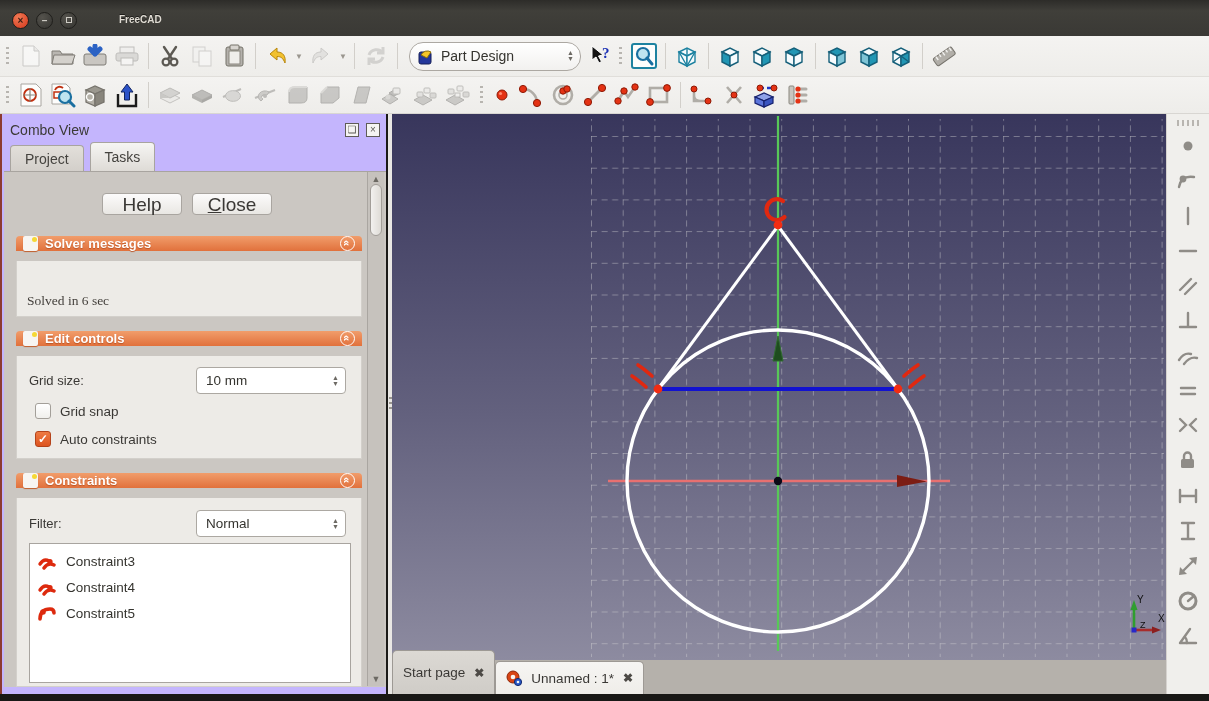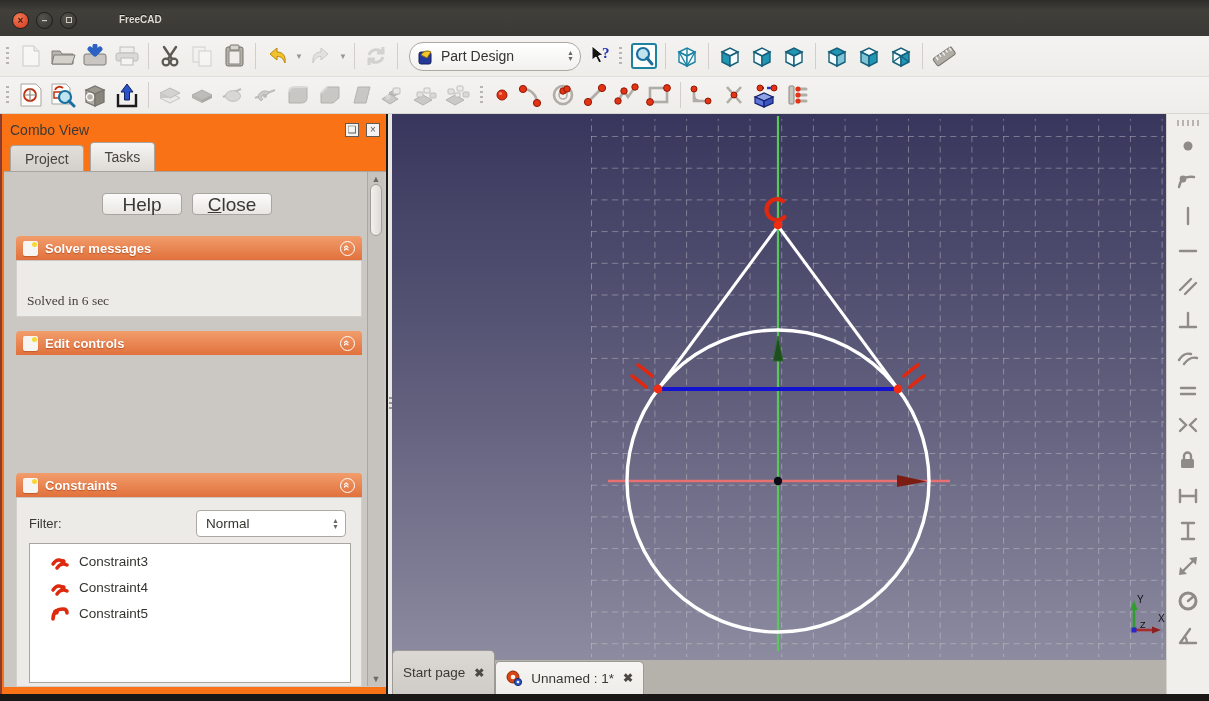--- a/index.html
+++ b/index.html
@@ -27,35 +27,35 @@
   .tbtn { width:32px; height:30px; display:flex; align-items:center; justify-content:center; border-radius:3px; }
   .tbtn.small { width:26px; }
   .tbtn.disabled { opacity:.5; filter:grayscale(.6); }
   .caret { width:12px; font-size:8px; color:#9a968f; display:flex; align-items:center; justify-content:center; }
   .wb-combo { height:29px; min-width:172px; background:linear-gradient(#ffffff,#f2f1ef); border:1px solid #aca8a2;
     border-radius:14px; display:flex; align-items:center; padding:0 6px 0 8px; margin:0 6px; }
   .wb-combo .lbl { flex:1; margin-left:6px; font-size:14px; color:#35342f; }
   .spincol { display:flex; flex-direction:column; align-items:center; line-height:6px; font-size:7px; color:#6c6963; }
 
   
-  .left-panel { position:absolute; left:0; top:114px; width:386px; height:580px; background:#f97316; border-left:2px solid #8c3b31; }
+  .left-panel { position:absolute; left:0; top:114px; width:386px; height:580px; background:#c4b5fd; border-left:2px solid #8c3b31; }
   .cv-header { position:absolute; left:2px; right:0; top:4px; height:24px; display:flex; align-items:center; padding:0 6px; font-size:14px; color:#3b3a36; }
   .cv-header .spacer { flex:1; }
   .hdr-ico { width:14px; height:14px; border:1px solid #5f5c57; color:#5f5c57; font-size:10px; line-height:12px; text-align:center; margin-left:7px; background:#f5f4f2; }
   .cv-tabs { position:absolute; left:2px; top:29px; height:28px; display:flex; align-items:flex-end; }
   .cv-tab { height:26px; padding:0 14px; display:flex; align-items:center; font-size:14px;
     border:1px solid #a8a49f; border-bottom:none; border-radius:4px 4px 0 0; margin-left:6px; background:linear-gradient(#e2dfda,#d3cfca); color:#45433f; }
   .cv-tab.active { background:#cbc7c2; height:29px; position:relative; z-index:3; background:linear-gradient(#f6f5f3,#dedbd6); }
   .cv-body { position:absolute; left:2px; right:0; top:57px; bottom:7px; background:#cbc7c2; border-top:1px solid #a8a49f; }
   .btnrow { position:absolute; top:21px; left:0; width:366px; display:flex; justify-content:center; gap:10px; }
   .pbtn { min-width:80px; height:22px; background:linear-gradient(#fcfbfb,#e9e7e3); border:1px solid #a9a5a0; border-radius:4px;
     font-size:19px; color:#3a3835; display:flex; justify-content:center; padding:0 14px; }
   .pbtn .fl::first-letter { text-decoration:underline; }
 
-  .section-hd { position:absolute; left:12px; width:346px; height:24px; border-radius:4px 4px 0 0;
+  .section-hd { position:absolute; left:12px; width:346px; height:15px; border-radius:4px 4px 0 0;
     background:linear-gradient(#f19d6b,#e1713c); display:flex; align-items:center; padding:0 7px; }
   .section-hd .ttl { color:#ffffff; font-weight:bold; font-size:13px; margin-left:7px; flex:1; text-shadow:0 1px 1px #b95526; }
   .note-ico { width:15px; height:15px; background:#f7f5f2; border-radius:2px; position:relative; box-shadow:0 1px 1px #c05c2a; }
   .note-ico::after { content:""; position:absolute; right:1px; top:1px; width:5px; height:5px; border-radius:50%; background:#f5d835; }
   .collapse { width:15px; height:15px; border:1.5px solid #fff; border-radius:50%; color:#fff; font-size:11px; font-weight:bold;
     display:flex; align-items:center; justify-content:center; }
   .collapse span { transform:rotate(90deg); margin-top:-1px; }
   .section-bd { position:absolute; left:12px; width:346px; background:#edebe7; border:1px solid #d3d0cb; border-top:none; }
 
   .serif-msg { font-family:"Liberation Serif", serif; font-size:13.5px; color:#45413d; }
@@ -63,21 +63,21 @@
   .fieldrow { position:absolute; left:12px; display:flex; align-items:center; }
   .spinbox { position:absolute; width:150px; height:27px; background:#fff; border:1px solid #aca8a2; border-radius:4px;
     display:flex; align-items:center; padding:0 6px 0 9px; font-size:13.5px; color:#35342f; }
   .spinbox .val { flex:1; }
   .cb { width:16px; height:16px; border:1px solid #a39f99; border-radius:3px; background:linear-gradient(#fff,#f0efec); }
   .cb.checked { background:linear-gradient(#ee7b43,#dd5420); border-color:#b4431a; color:#fff; font-size:12px; font-weight:bold;
     display:flex; align-items:center; justify-content:center; line-height:14px; }
   .cblabel { margin-left:9px; font-size:13.5px; }
 
   .clist { position:absolute; left:12px; top:45px; width:322px; bottom:3px; background:#ffffff; border:1px solid #a8a49f; padding-top:4px; }
-  .citem { height:26px; display:flex; align-items:center; padding-left:20px; font-size:13.5px; color:#35342f; }
+  .citem { height:26px; display:flex; align-items:center; padding-left:7px; font-size:13.5px; color:#35342f; }
   .citem svg { margin-right:9px; }
 
   .vscroll { position:absolute; right:2px; top:58px; bottom:8px; width:17px; background:#c6c2bd; border-left:1px solid #aaa6a1; }
   .vthumb { position:absolute; left:2px; right:2px; top:12px; height:52px; background:linear-gradient(90deg,#f2f1ef,#dedbd6); border:1px solid #a29e99; border-radius:7px; }
   .varrow { position:absolute; left:0; width:100%; text-align:center; font-size:9px; color:#6c6963; }
 
   .splitter { position:absolute; left:388px; top:114px; width:6px; height:580px; background:#e9e7e4; }
   .splitter .dots { position:absolute; top:283px; left:1px; width:4px; height:14px;
     background:repeating-linear-gradient(#9a968f 0 2px, transparent 2px 5px); }
 
@@ -509,20 +509,40 @@
     <div class="section-bd" style="top:89px;height:56px">
       <div class="serif-msg" style="position:absolute;left:10px;top:32px">Solved in 6 sec</div>
     </div>
 
     <div class="section-hd" style="top:159px">
       <span class="note-ico"></span>
       <span class="ttl">Edit controls</span>
       <span class="collapse">
           <span>«</span>
         </span>
+    </div>
+    <div class="section-bd" style="top:184px;height:103px">
+      <div class="fieldrow" style="top:17px">Grid size:</div>
+      <div class="spinbox" style="left:179px;top:11px">
+        <span class="val">10 mm</span>
+        <span class="spincol">
+            <span>▲</span>
+            <span>▼</span>
+          </span>
+      </div>
+      <div class="fieldrow" style="left:18px;top:47px">
+        <span class="cb"></span>
+        <span class="cblabel">Grid snap</span>
+      </div>
+      <div class="fieldrow" style="left:18px;top:75px">
+        <span class="cb checked">
+            <span>✓</span>
+          </span>
+        <span class="cblabel">Auto constraints</span>
+      </div>
     </div>
 
     <div class="section-hd" style="top:301px">
       <span class="note-ico"></span>
       <span class="ttl">Constraints</span>
       <span class="collapse">
           <span>«</span>
         </span>
     </div>
     <div class="section-bd" style="top:326px;bottom:0">

